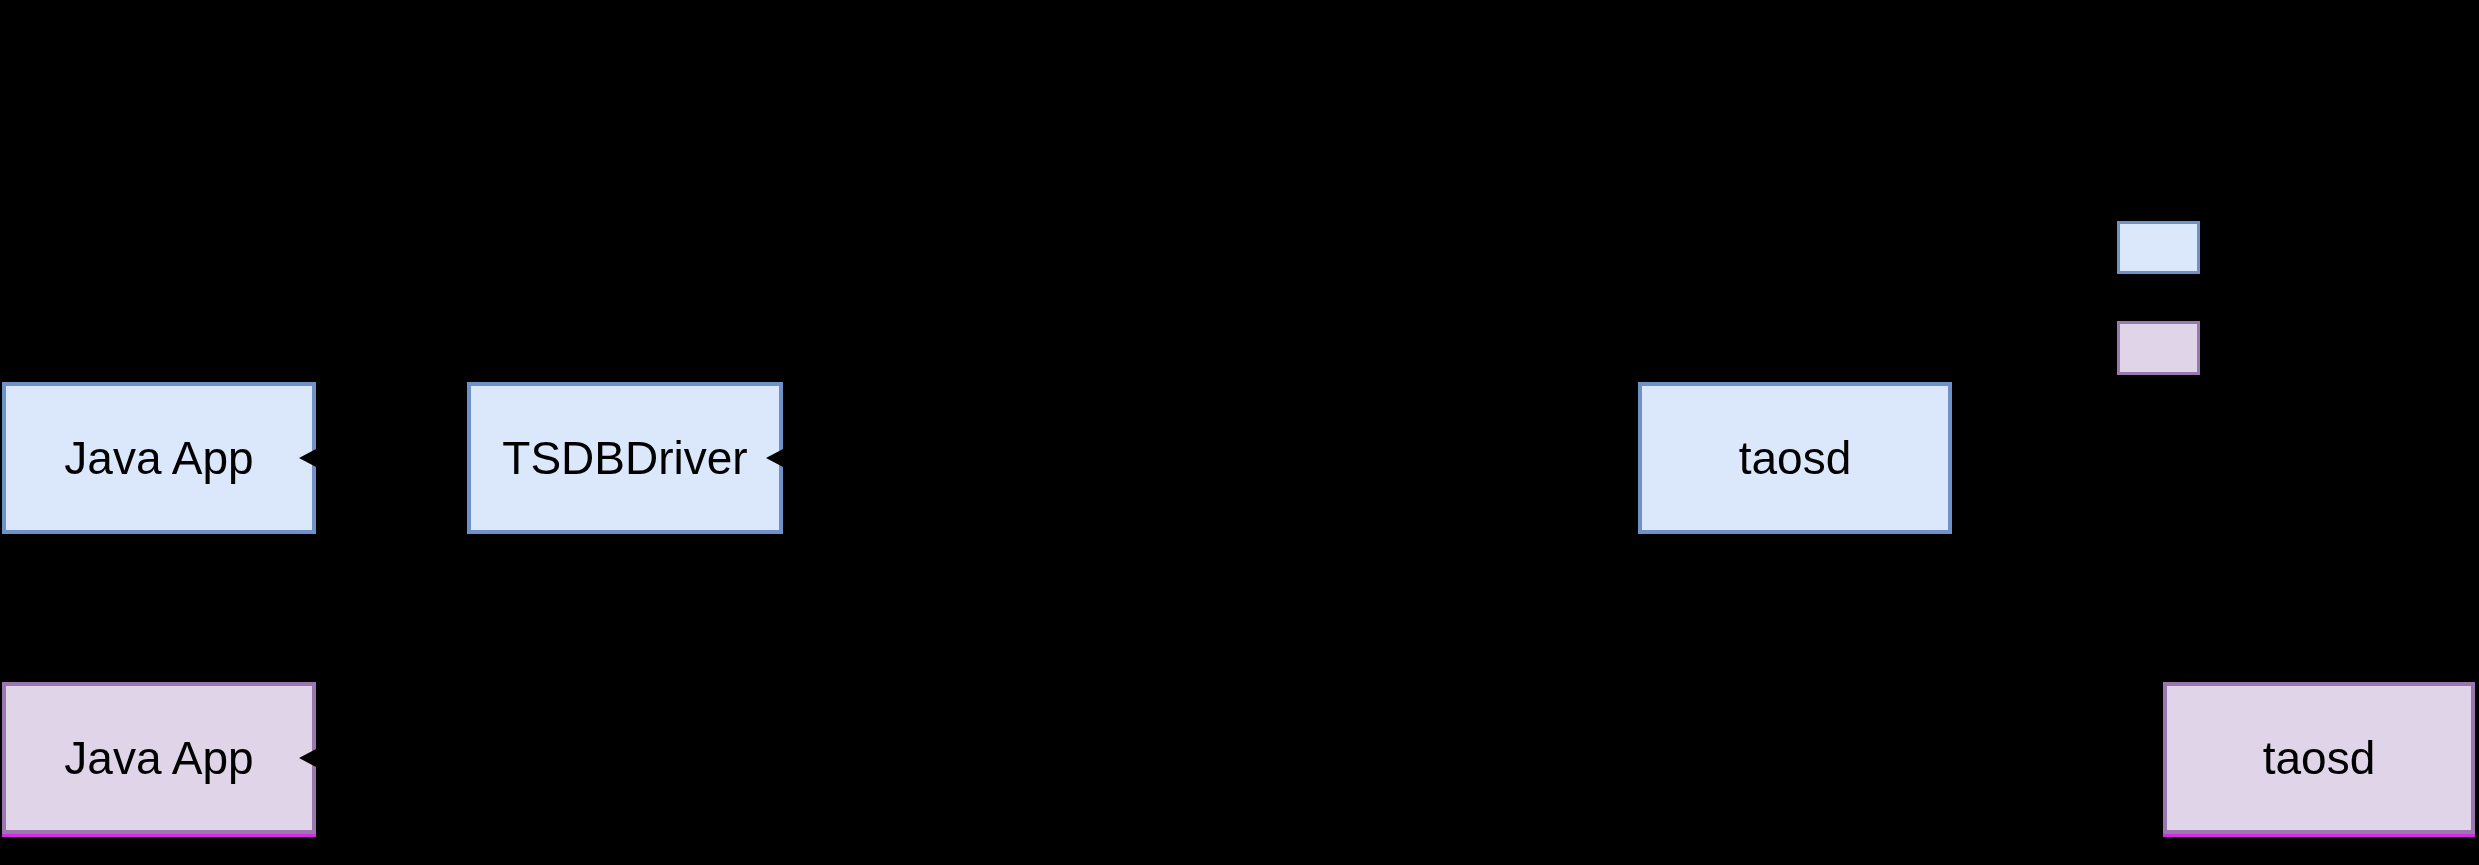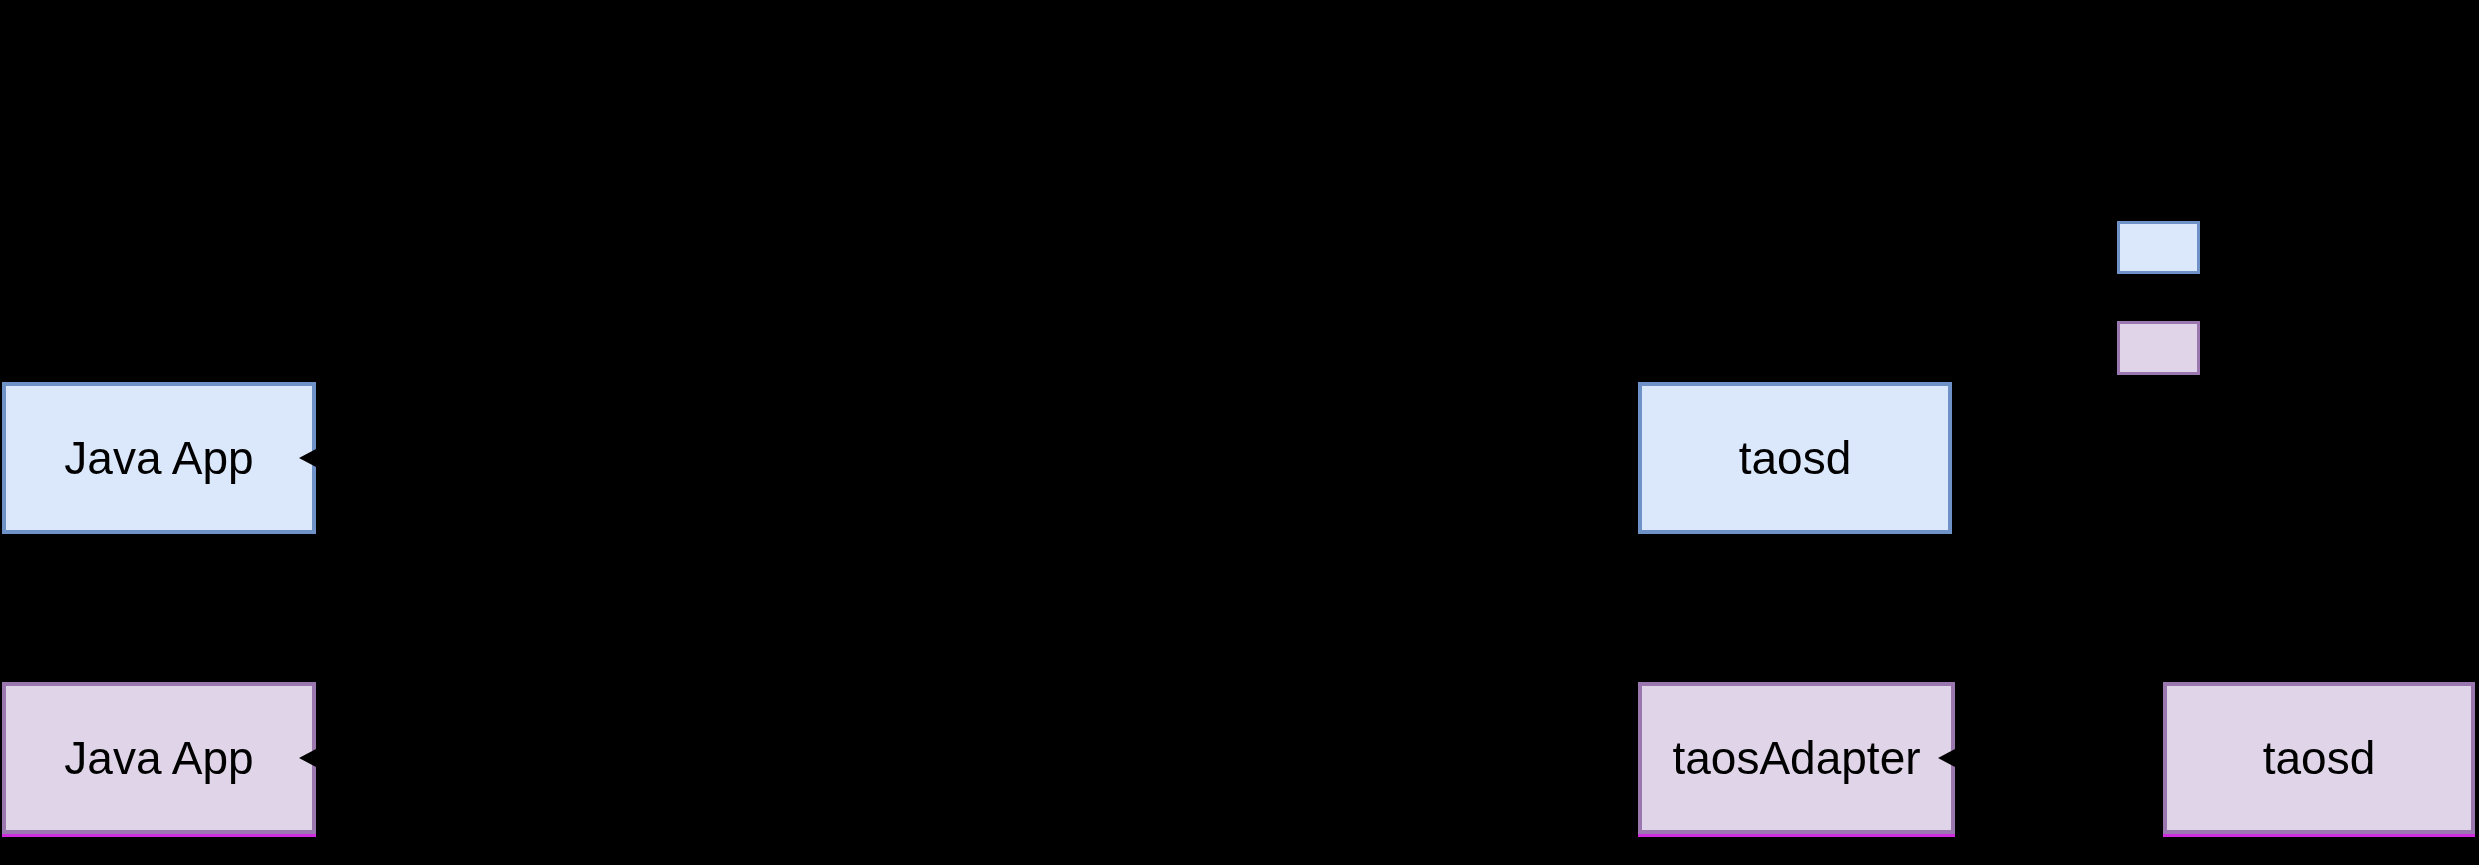--- a/index.html
+++ b/index.html
@@ -74,20 +74,23 @@
 
   <div class="box blue" style="left:2px;top:338px;width:314px;height:152px;">
     <span class="label">Java App</span>
   </div>
 
   <div class="arrow" style="left:308px;top:412px;width:167px;">
     <span class="ah ah-l"></span>
     <span class="ah ah-r"></span>
   </div>
 
+  <div class="box blue" style="left:467px;top:338px;width:316px;height:152px;">
+    <span class="label">TSDBDriver</span>
+  </div>
 
   <div class="arrow" style="left:775px;top:412px;width:143px;">
     <span class="ah ah-l"></span>
     <span class="ah ah-r"></span>
   </div>
 
 
   <div class="arrow" style="left:1219px;top:412px;width:427px;">
     <span class="ah ah-l"></span>
     <span class="ah ah-r"></span>
@@ -108,23 +111,20 @@
     <span class="ah ah-l"></span>
     <span class="ah ah-r"></span>
   </div>
 
 
   <div class="arrow" style="left:775px;top:712px;width:871px;">
     <span class="ah ah-l"></span>
     <span class="ah ah-r"></span>
   </div>
 
-  <div class="box pink" style="left:1638px;top:638px;width:317px;height:152px;">
-    <span class="label">taosAdapter</span>
-  </div>
 
   <div class="arrow" style="left:1947px;top:712px;width:224px;">
     <span class="ah ah-l"></span>
     <span class="ah ah-r"></span>
   </div>
 
   <div class="box pink" style="left:2163px;top:638px;width:312px;height:152px;">
     <span class="label">taosd</span>
   </div>
 

